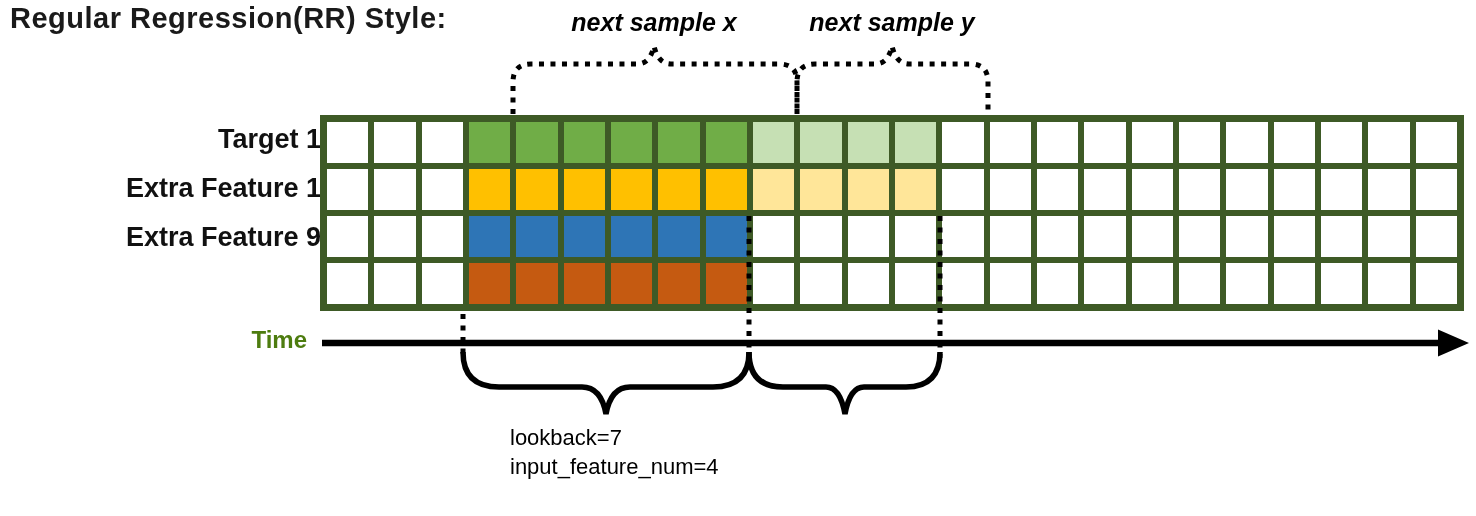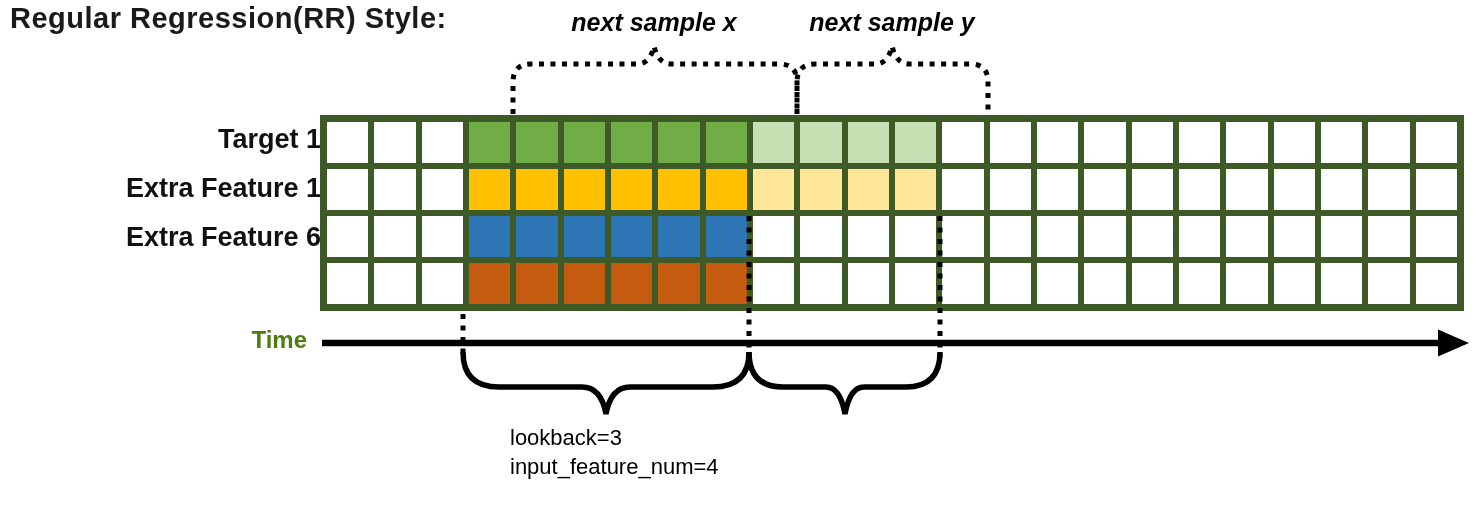--- a/index.html
+++ b/index.html
@@ -86,21 +86,21 @@
 <div id="canvas">
 
   <div id="title">Regular Regression(RR) Style:</div>
 
   <div id="next-sample-y-label" class="sample-label">next sample y</div>
   <div id="next-sample-x-label" class="sample-label">next sample x</div>
 
   <div id="row-labels">
       <div class="row-label">Target 1</div>
       <div class="row-label">Extra Feature 1</div>
-      <div class="row-label">Extra Feature 6</div>
+      <div class="row-label">Extra Feature 9</div>
     </div>
 
   <div id="grid" style="background: rgb(62, 90, 38); border-color: rgb(62, 90, 38);">
       <div class="cell" style="background: rgb(255, 255, 255);"></div>
       <div class="cell" style="background: rgb(255, 255, 255);"></div>
       <div class="cell" style="background: rgb(255, 255, 255);"></div>
       <div class="cell" style="background: rgb(112, 173, 71);"></div>
       <div class="cell" style="background: rgb(112, 173, 71);"></div>
       <div class="cell" style="background: rgb(112, 173, 71);"></div>
       <div class="cell" style="background: rgb(112, 173, 71);"></div>
@@ -208,17 +208,17 @@
     <path d="M940 216 V358" fill="none" stroke="#000" stroke-width="5" stroke-dasharray="5 6.5"></path>
 
     <path d="M322 343 H1440" fill="none" stroke="#000" stroke-width="6.5"></path>
     <polygon points="1438,329.5 1469,343 1438,356.5" fill="#000"></polygon>
 
     <path d="M463 352 Q463 387 499 387 H582 Q601 387 606 414 Q611 387 630 387 H713 Q749 387 749 352" fill="none" stroke="#000" stroke-width="5.5"></path>
     <path d="M749 352 Q749 387 783 387 H826 Q840 387 845 414 Q850 387 864 387 H906 Q940 387 940 352" fill="none" stroke="#000" stroke-width="5.5"></path>
   </svg>
 
   <div id="input-note" class="note-block">
-    <div>lookback=3</div>
+    <div>lookback=7</div>
     <div>input_feature_num=4</div>
   </div>
 
 </div>
 
 </body></html>

